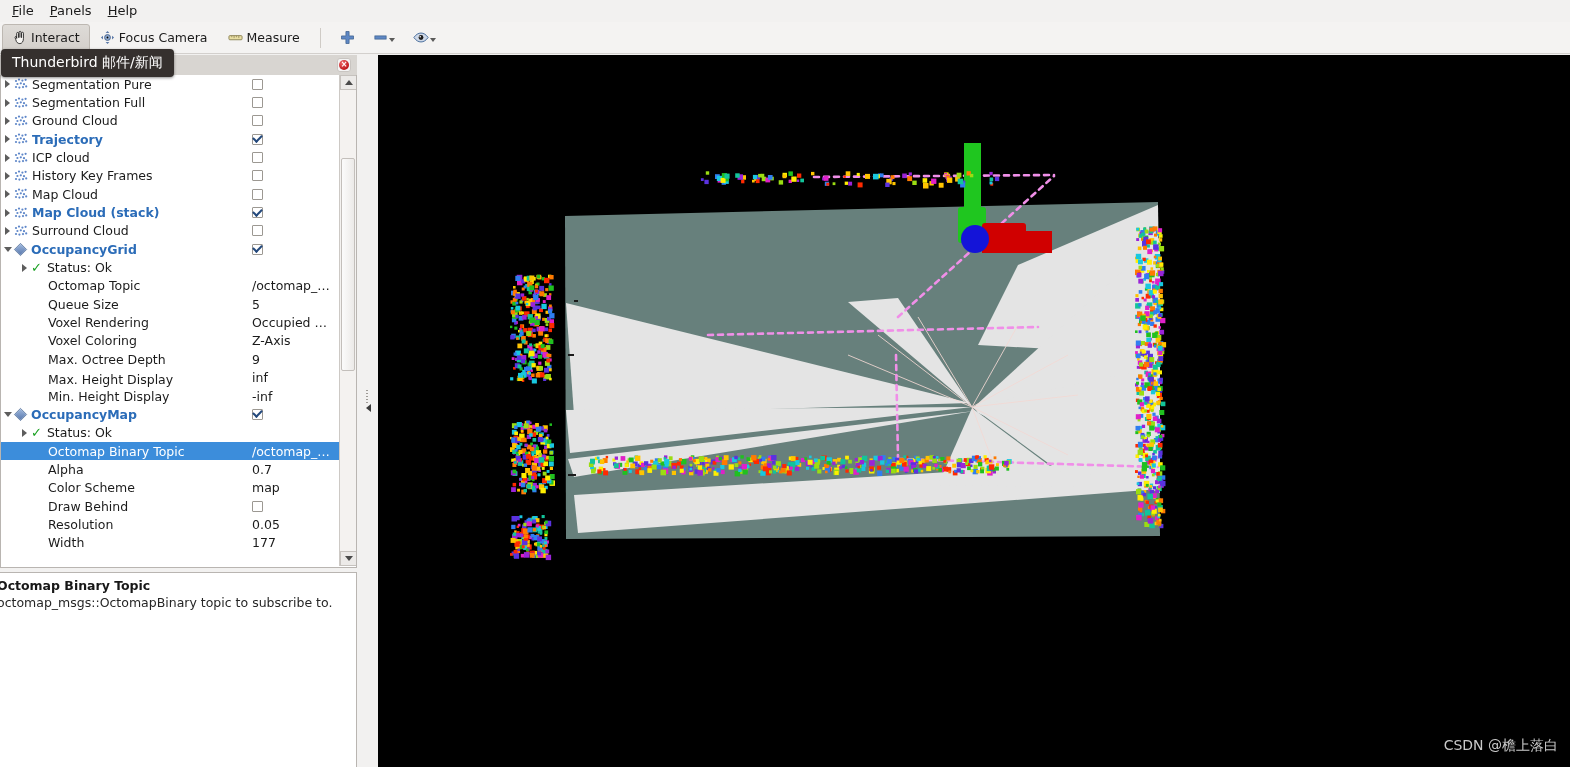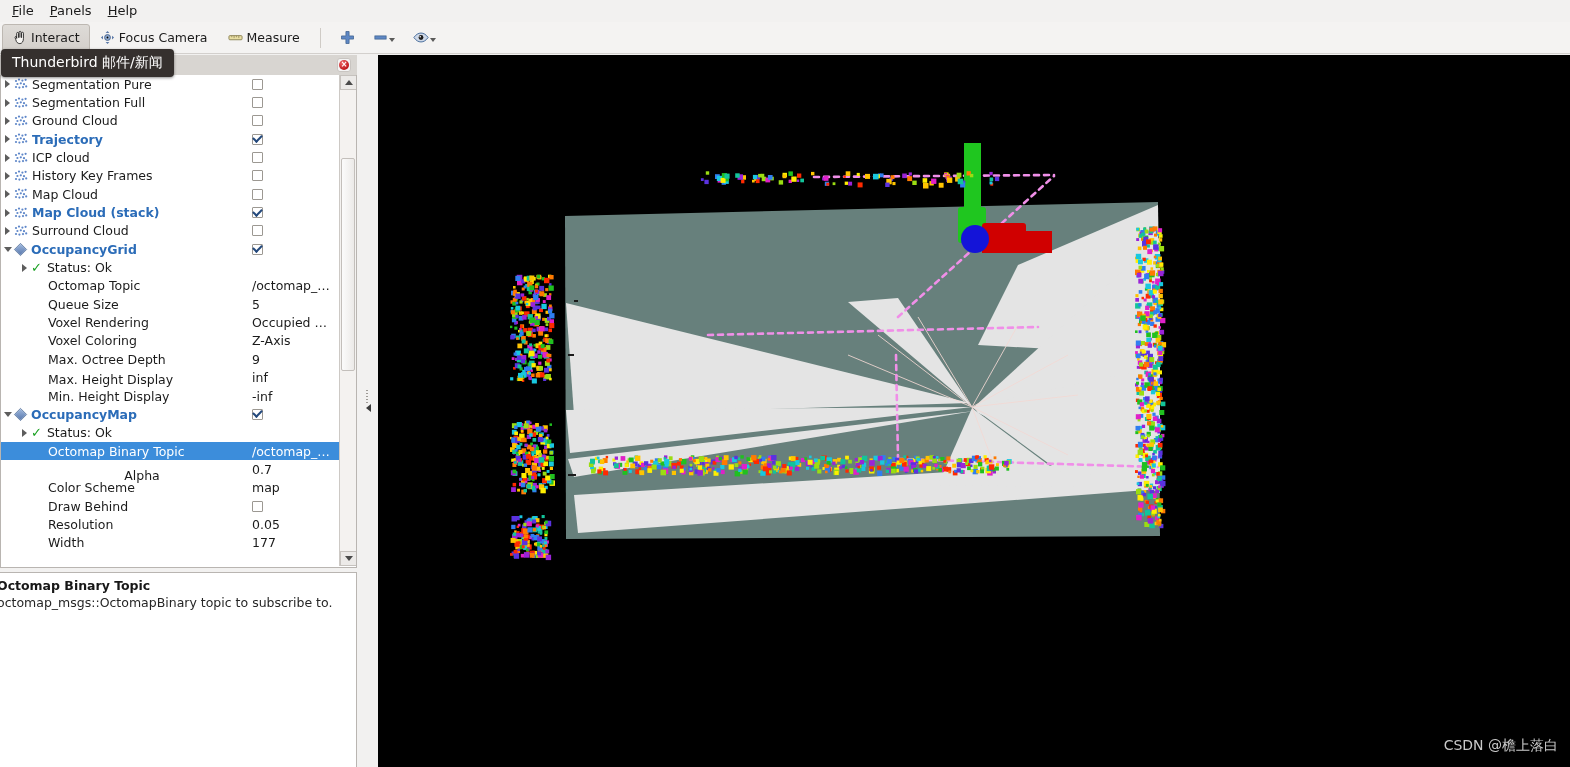--- a/index.html
+++ b/index.html
@@ -571,21 +571,21 @@
             <div class="tval"></div>
           </div>
           <div class="trow sel">
             <div class="tlabel-cell" style="padding-left: 34px;">
               <span class="expander"></span>
               <span class="tlabel">Octomap Binary Topic</span>
             </div>
             <div class="tval">/octomap_…</div>
           </div>
           <div class="trow">
-            <div class="tlabel-cell" style="padding-left: 34px; flex-direction: column;">
+            <div class="tlabel-cell" style="padding-left: 34px;">
               <span class="expander"></span>
               <span class="tlabel">Alpha</span>
             </div>
             <div class="tval">0.7</div>
           </div>
           <div class="trow">
             <div class="tlabel-cell" style="padding-left: 34px;">
               <span class="expander"></span>
               <span class="tlabel">Color Scheme</span>
             </div>

